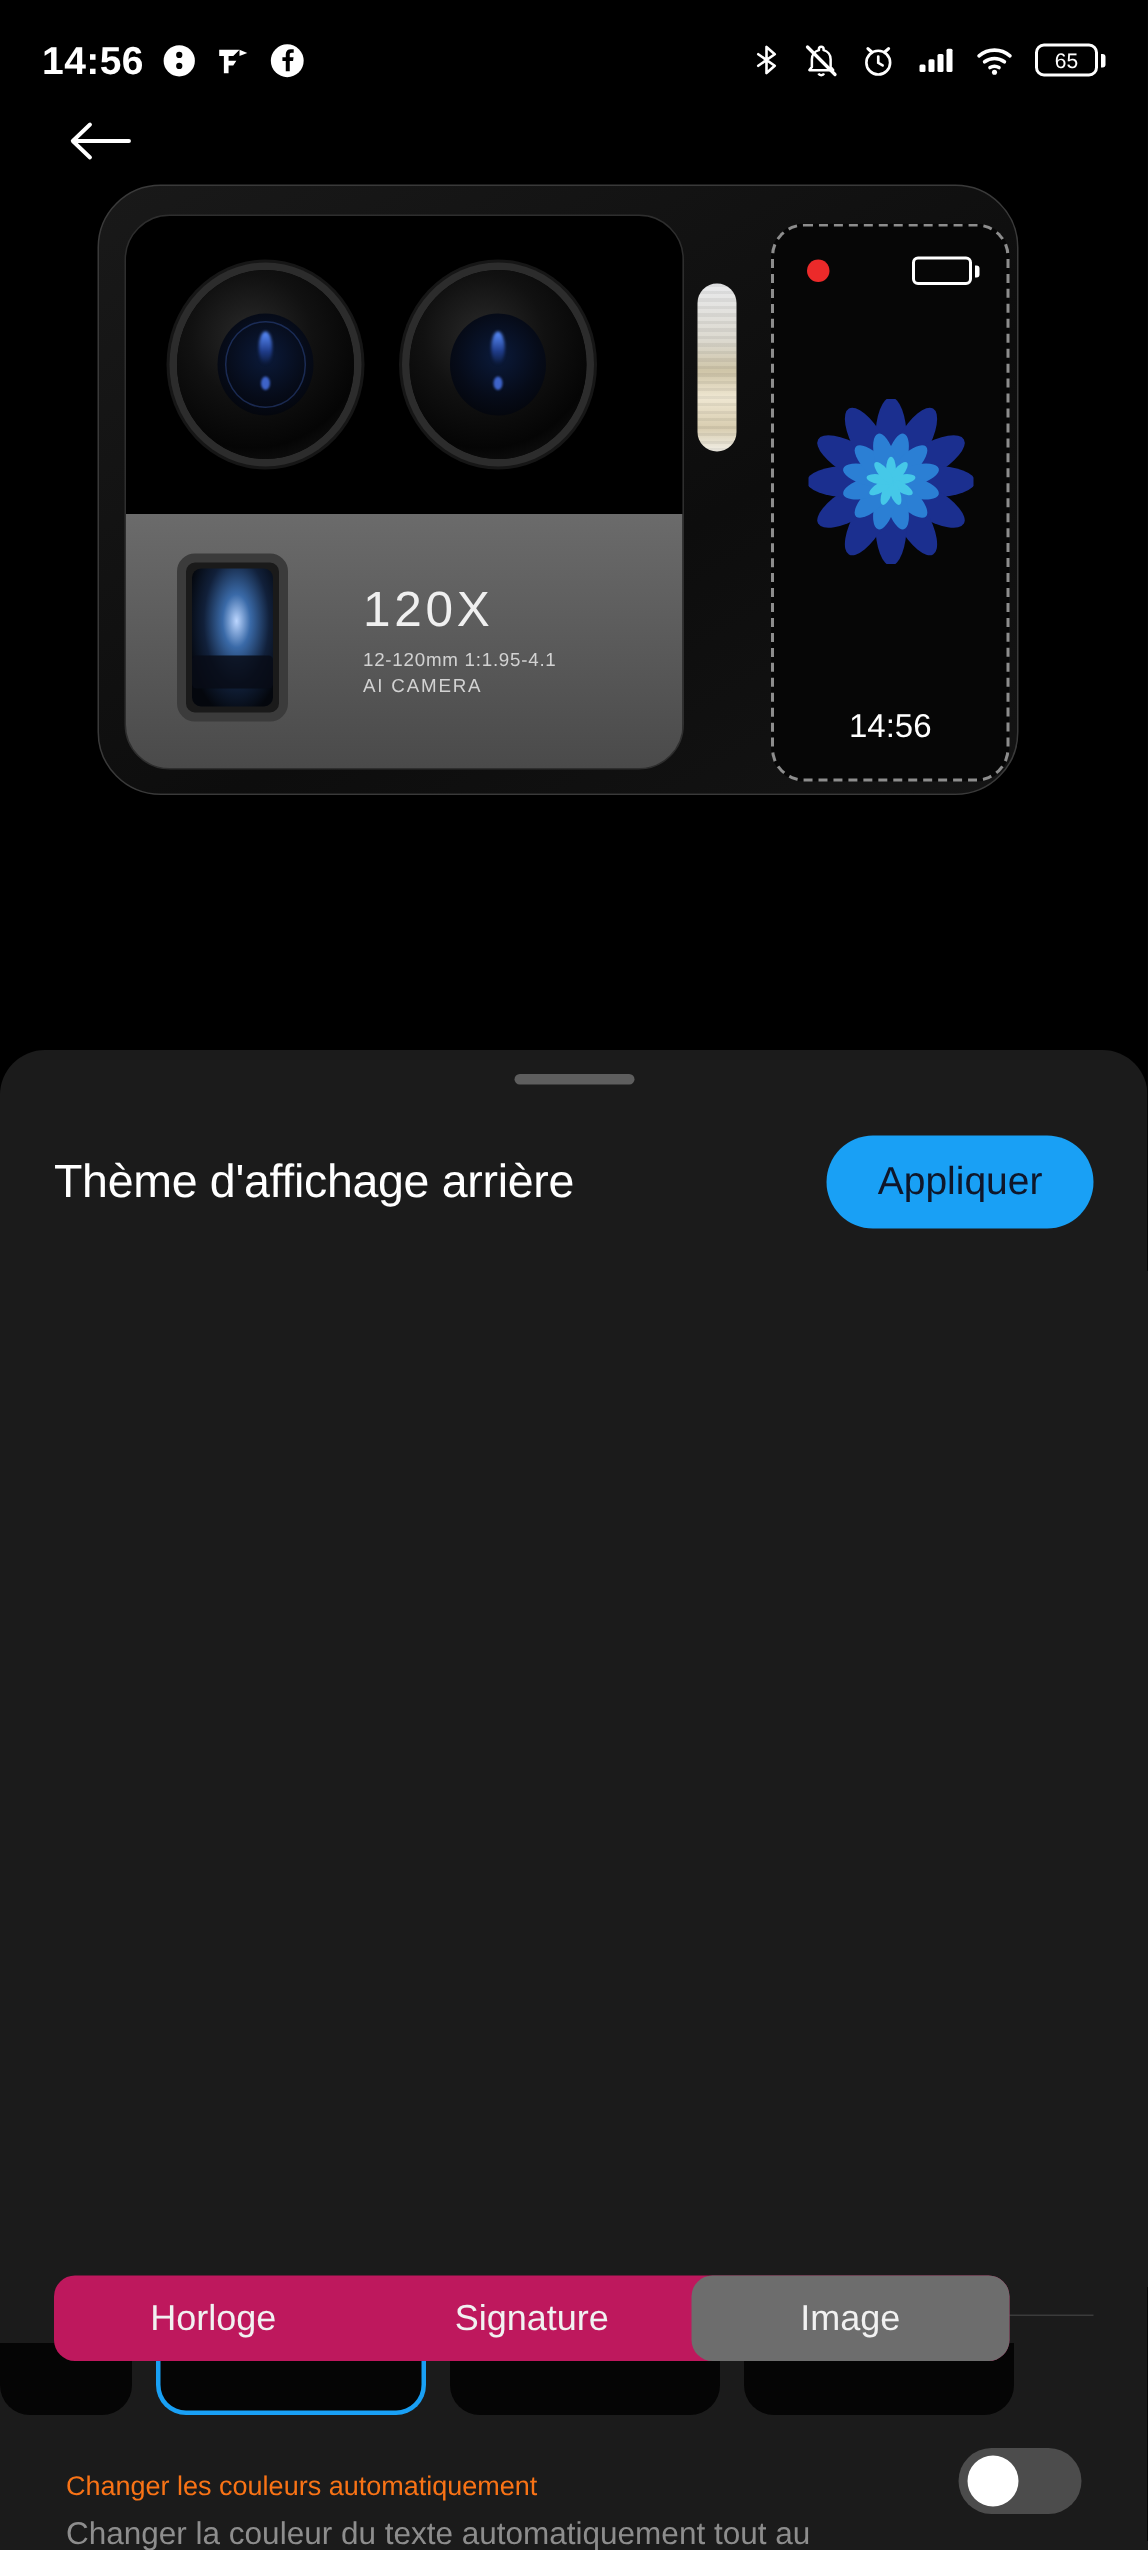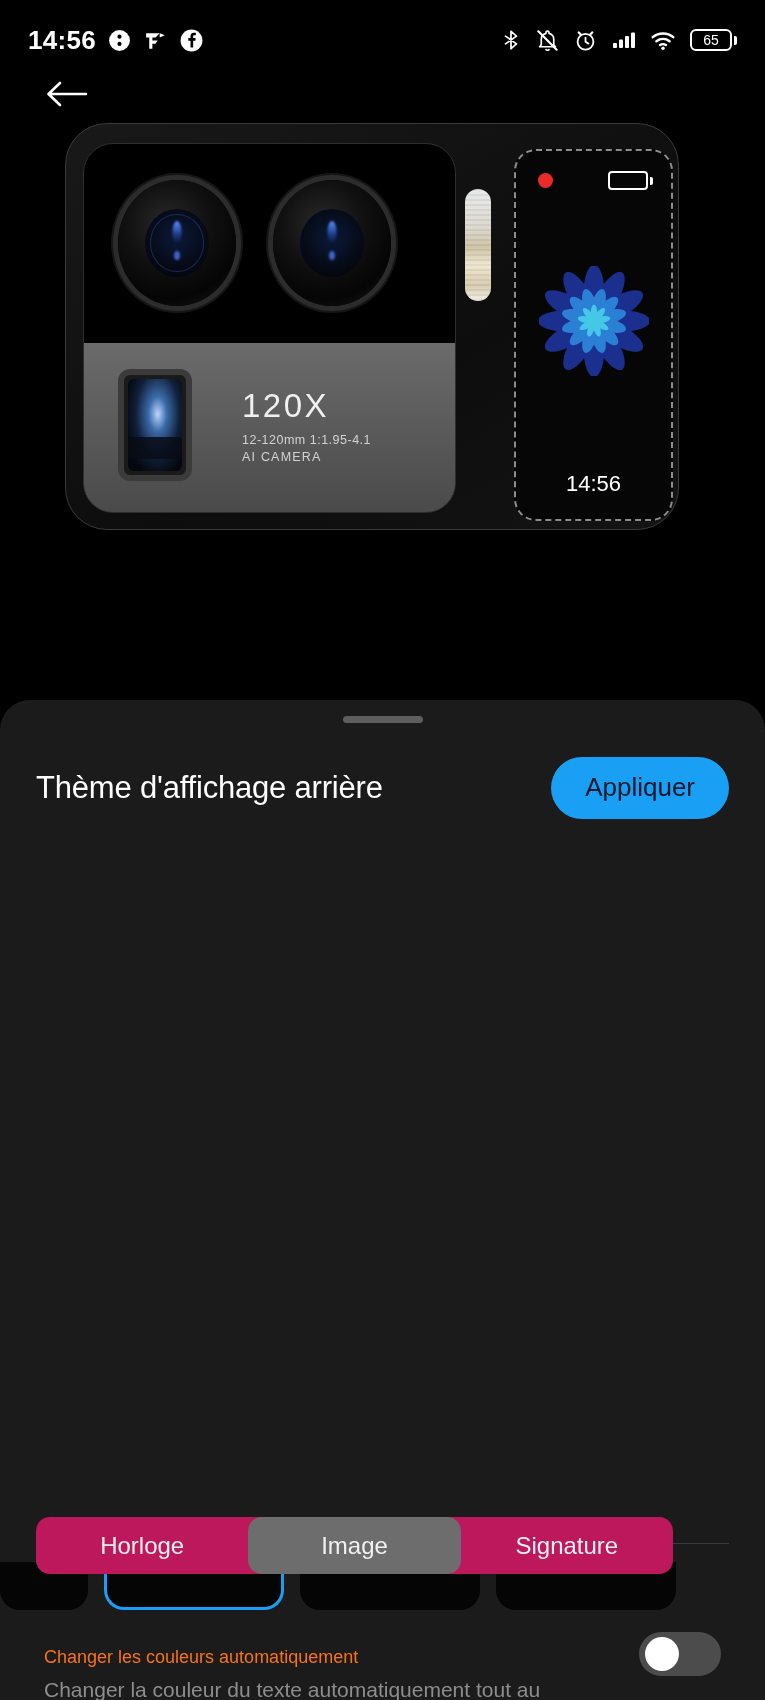--- a/index.html
+++ b/index.html
@@ -340,22 +340,22 @@
 
     <div class="thumbs">
       <div class="thumb first"></div>
       <div class="thumb sel"></div>
       <div class="thumb"></div>
       <div class="thumb"></div>
     </div>
 
     <div class="segwrap">
       <div class="seg">Horloge</div>
+      <div class="seg">Signature</div>
       <div class="seg active">Image</div>
-      <div class="seg">Signature</div>
     </div>
 
     <div class="autorow">
       <div>
         <div class="auto-title">Changer les couleurs automatiquement</div>
         <div class="auto-sub">Changer la couleur du texte automatiquement tout au long de la journée</div>
       </div>
       <div class="toggle off">
           <span class="knob"></span>
         </div>

